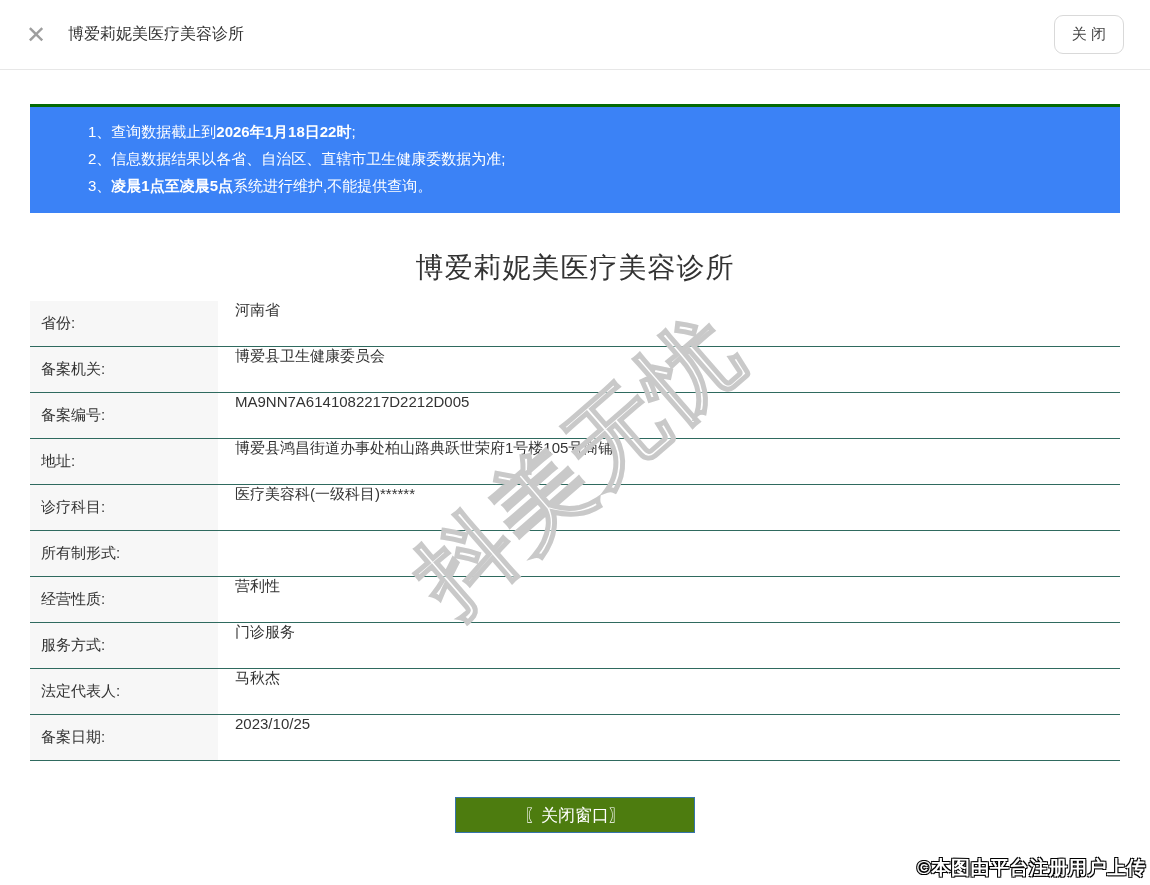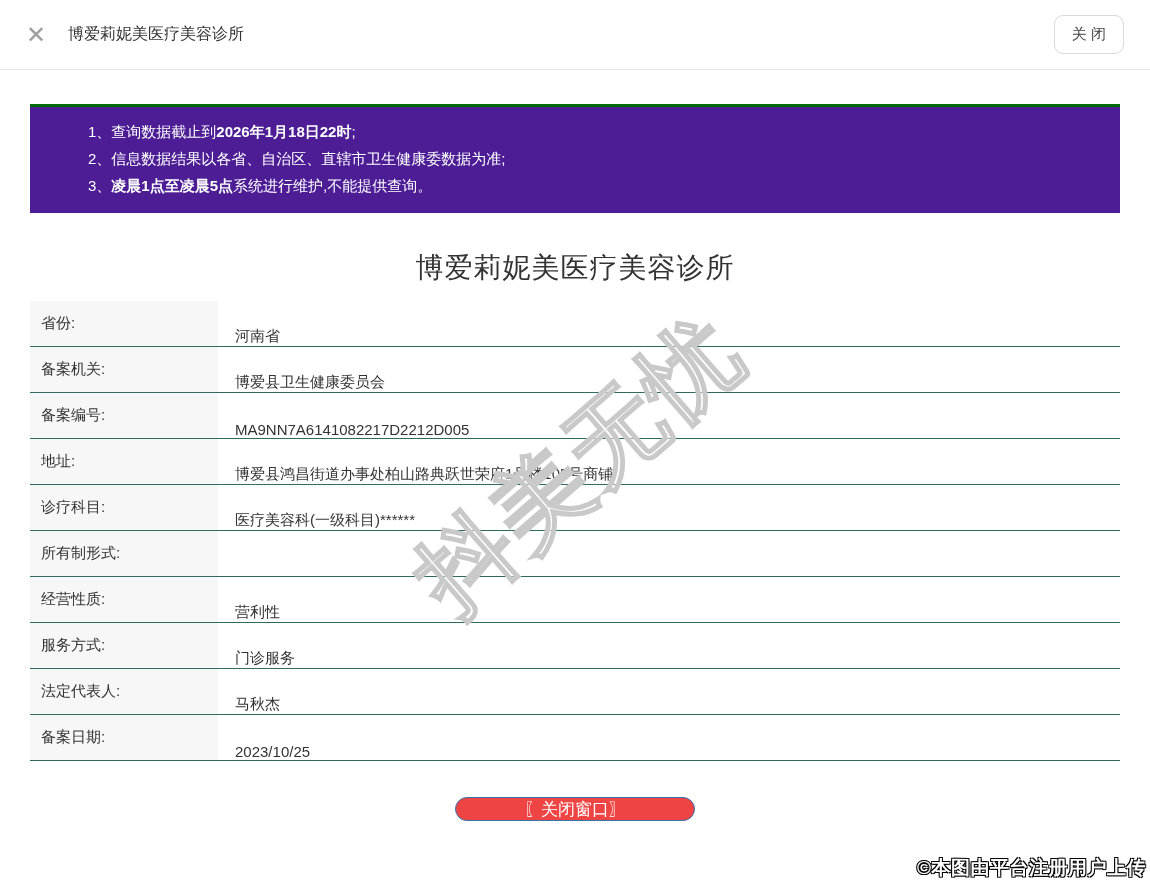--- a/index.html
+++ b/index.html
@@ -10,40 +10,40 @@
   .topbar { height:70px; display:flex; align-items:center; padding:0 26px;
     border-bottom:1px solid #e7e7e7; background:#fff; }
   .x-icon { font-size:24px; color:#9e9e9e; line-height:1; cursor:pointer; margin-right:22px;
     font-weight:400; }
   .topbar-title { font-size:16px; color:#333; flex:1; }
   .btn-close-top { background:#fff; border:1px solid #d9d9d9; border-radius:9px;
     color:#444; font-size:15px; padding:9px 17px; cursor:pointer;
     font-family:"Liberation Sans","DejaVu Sans",sans-serif; }
 
   
-  .notice { margin:34px 30px 0 30px; background:#4c1d95; border-top:3px solid #046a04;
+  .notice { margin:34px 30px 0 30px; background:#3b82f6; border-top:3px solid #046a04;
     color:#fff; padding:11px 20px 14px 58px; }
   .notice-line { font-size:15px; line-height:27px; }
   .notice-line b { font-weight:bold; }
 
   
   .main-title { margin-top:36px; text-align:center; font-size:28px; font-weight:400;
     color:#333; letter-spacing:1px; }
 
   
   .records { margin:14px 30px 0 30px; }
-  .rec-row { display:flex; height:46px; align-items:flex-end;
+  .rec-row { display:flex; height:46px; align-items:flex-start;
     border-bottom:1px solid #2f6a5f; font-size:15px; color:#333; }
   .rec-label { width:188px; height:100%; background:#f7f7f7; display:flex;
     align-items:center; padding-left:11px; flex-shrink:0; }
   .rec-value { padding-left:17px; flex:1; white-space:nowrap; }
 
   
-  .btn-close-window { display:block; margin:36px auto 0 auto; width:240px; height:24px;
-    background:#ef4444; border:1px solid #3674ac; border-radius:12px; color:#fff;
+  .btn-close-window { display:block; margin:36px auto 0 auto; width:240px; height:36px;
+    background:#4d7c0f; border:1px solid #3674ac; border-radius:0; color:#fff;
     font-size:17px; cursor:pointer; font-family:"Liberation Sans","DejaVu Sans",sans-serif; }
 
   
   .watermark { position:absolute; left:375px; top:395px; width:420px; height:110px;
     transform:rotate(-41deg); font-size:94px; font-weight:700; letter-spacing:4px;
     color:rgba(255,255,255,0.45); -webkit-text-stroke:2px #c9c9c9;
     pointer-events:none; white-space:nowrap; z-index:5; }
 
   
   .upload-credit { position:absolute; right:4px; bottom:4px; font-size:19px; font-weight:700;

